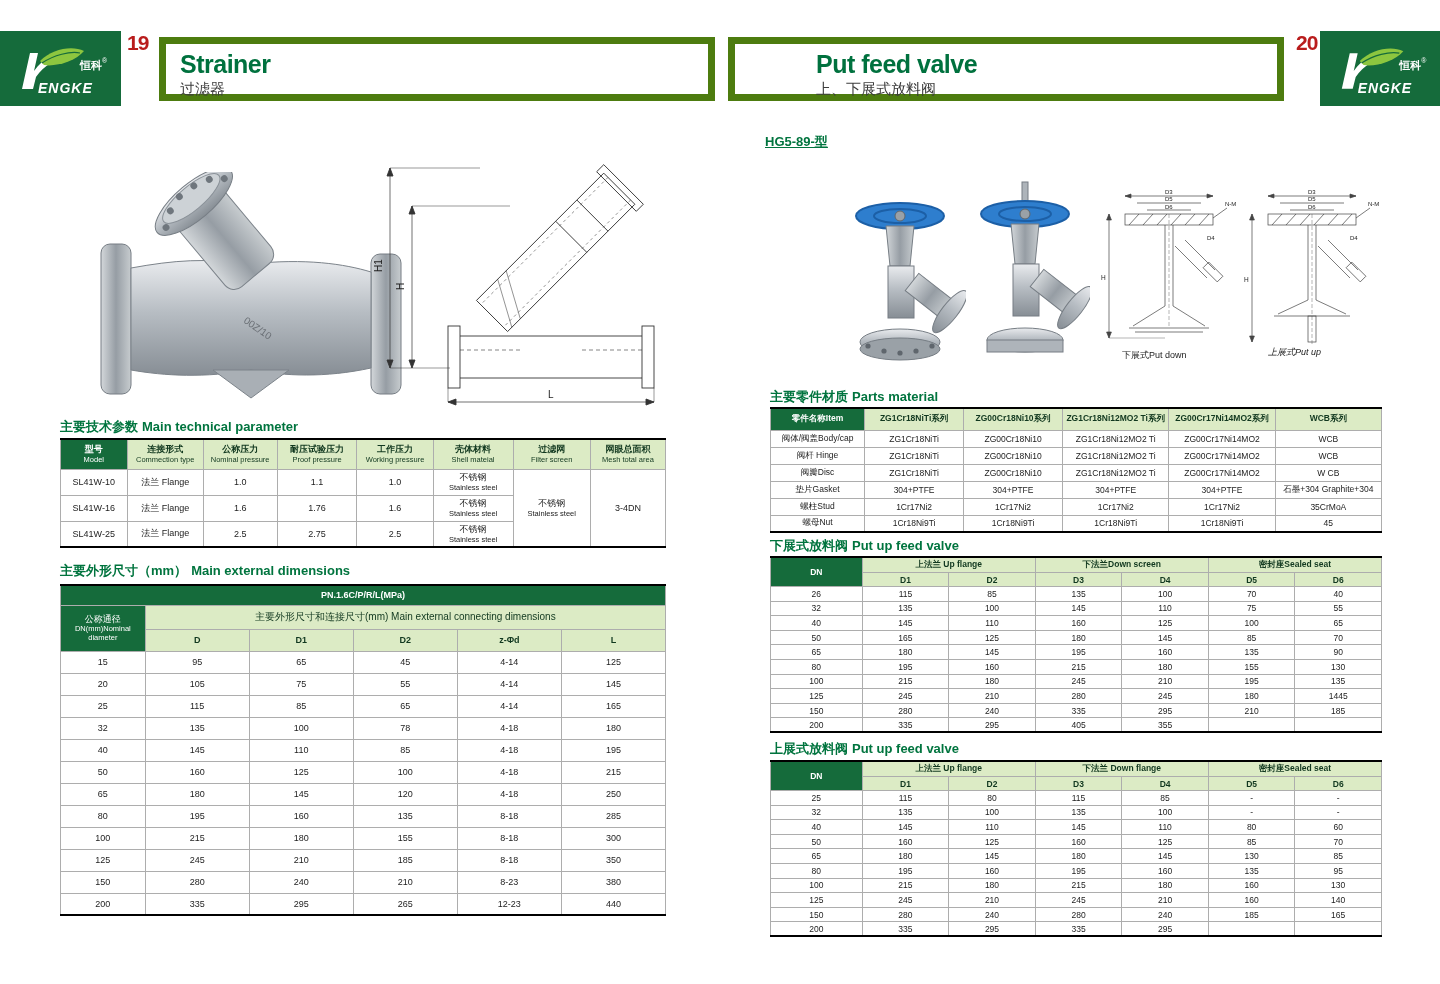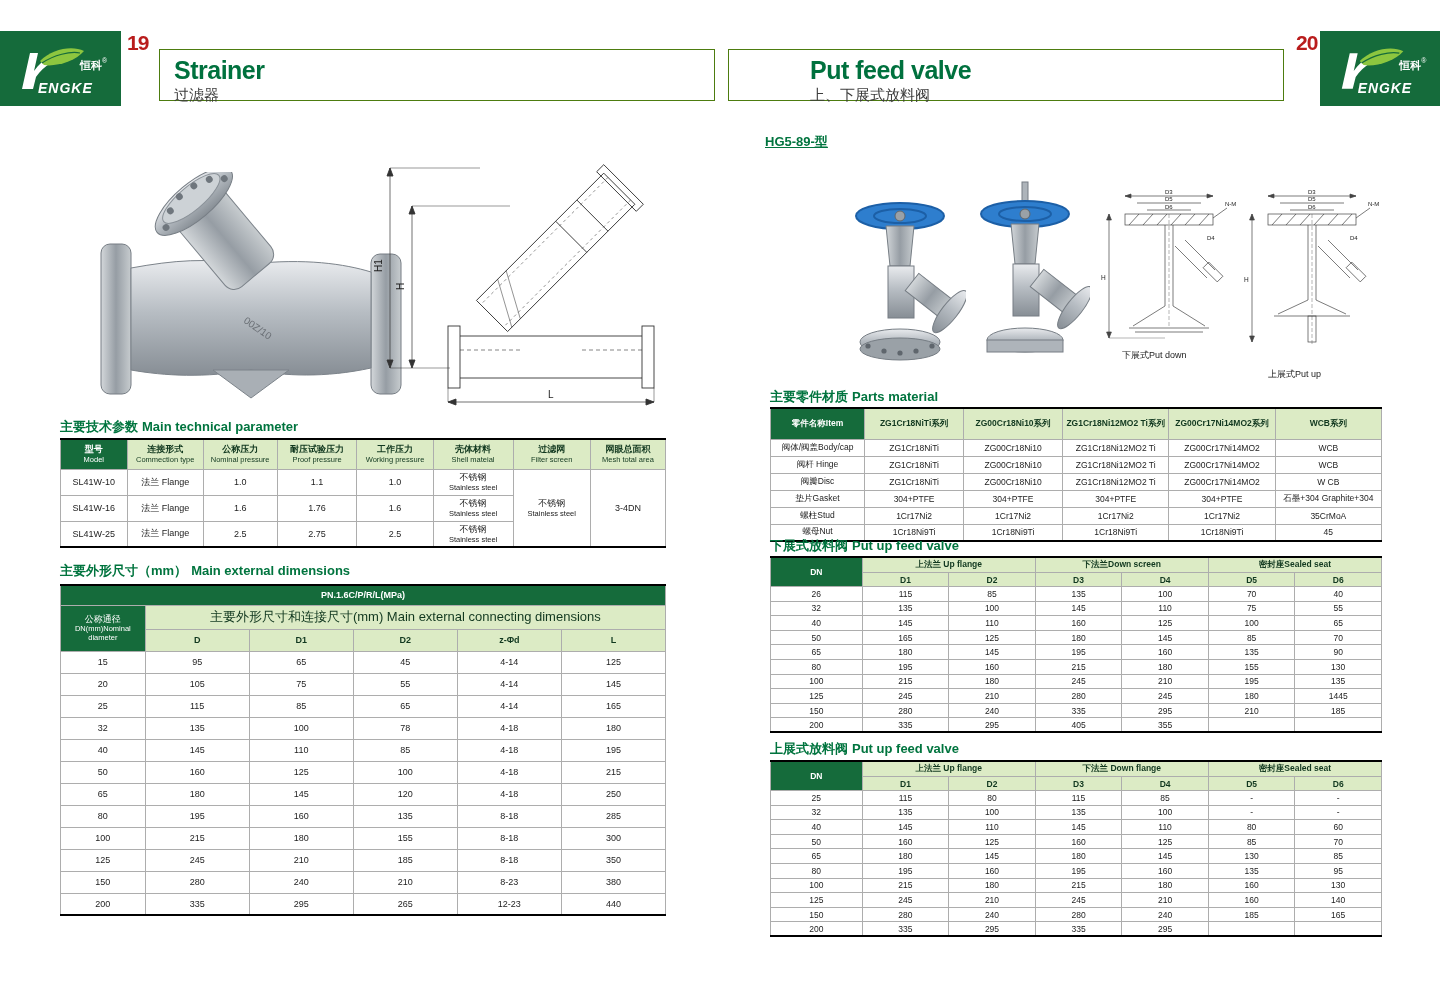--- a/index.html
+++ b/index.html
@@ -4,21 +4,21 @@
 <style>
   * { box-sizing: border-box; margin: 0; padding: 0; }
   html,body { width:1440px; height:984px; background:#fff; overflow:hidden;
     font-family:"Liberation Sans","DejaVu Sans",sans-serif; }
   .page { position:relative; width:1440px; height:984px; background:#ffffff; }
   .abs { position:absolute; }
 
   
   .logo-box { position:absolute; top:31px; width:121px; height:75px; background:#156b3b; }
   .pagenum { position:absolute; top:31px; font-size:21px; font-weight:bold; color:#b91c1c; letter-spacing:-1px; }
-  .titlebox { position:absolute; top:49px; height:52px; border:1px solid #4d7c0f; background:#fff; }
+  .titlebox { position:absolute; top:37px; height:64px; border:7px solid #4d7c0f; background:#fff; }
   .titlebox .inner { padding:7px 0 0 14px; }
   .title-en { color:#00713e; font-weight:bold; font-size:25px; letter-spacing:-0.5px; line-height:1.05; }
   .title-zh { color:#3c3c3c; font-size:15px; margin-top:3px; }
 
   
   .sec-title { position:absolute; font-size:13px; font-weight:bold; color:#00743e; white-space:nowrap; }
   .sec-title .zh { margin-right:4px; }
   .model-code { position:absolute; font-size:13px; font-weight:bold; color:#00743e; text-decoration:underline; }
 
   
@@ -31,26 +31,26 @@
   .h-zh { display:block; font-size:9px; font-weight:bold; line-height:1.25; }
   .h-en { display:block; font-size:7.5px; line-height:1.15; }
   .cell2 span { display:block; line-height:1.2; }
 
   #tech-table { left:60px; top:438px; width:606px; font-size:9px;padding-left:48px; }
   #tech-table th { height:30px; }
   #tech-table td { height:26px;margin-top:37px; }
 
   #dims-table { left:60px; top:584px; width:606px; font-size:9px; }
   #dims-table td.pnrow { height:20px; font-weight:bold; font-size:9px; }
-  #dims-table .grp { height:24px; font-size:13px; }
+  #dims-table .grp { height:24px; font-size:10px; }
   #dims-table .colh { height:22px; font-weight:bold; }
   #dims-table tbody td { height:22px; }
 
   #parts-table { left:770px; top:407px; width:612px; font-size:8.5px; }
-  #parts-table th { height:31px; }
+  #parts-table th { height:22px; }
   #parts-table tbody td { height:17px; }
 
   #down-table, #up-table { width:612px; left:770px; font-size:8.5px; }
   #down-table { top:556px; }
   #up-table { top:760px; }
   .flange-tbl .grp td { height:15px; font-size:8.5px; font-weight:bold; }
   .flange-tbl .colh td { height:14px; font-weight:bold; }
   .flange-tbl tbody td { height:14.6px; }
 
   .caption { position:absolute; font-size:9px; color:#222; white-space:nowrap; }
@@ -278,21 +278,21 @@
       <path d="M36 128 L112 128"></path>
       <rect x="70" y="128" width="8" height="26"></rect>
       <line x1="14" y1="26" x2="14" y2="154"></line>
         <path d="M14 26 l-2.4 6 l4.8 0 z" fill="#444"></path>
         <path d="M14 154 l-2.4 -6 l4.8 0 z" fill="#444"></path>
       <text x="6" y="94" font-size="6.5" fill="#222" stroke="none">H</text>
     </svg>
   </div>
 
   <div class="caption" style="left:1122px; top:349px;">下展式Put down</div>
-  <div class="caption" style="left:1268px; top:368px;">上展式Put up</div>
+  <div class="caption" style="left:1268px; top:346px;font-style:italic;">上展式Put up</div>
 
   <div class="sec-title" style="left:60px; top:418px;">
     <span class="zh">主要技术参数</span><span>Main technical parameter</span>
   </div>
 
   <table class="tbl" id="tech-table">
     <colgroup>
       <col style="width:11%">
         <col style="width:12.6%">
         <col style="width:12.2%">

